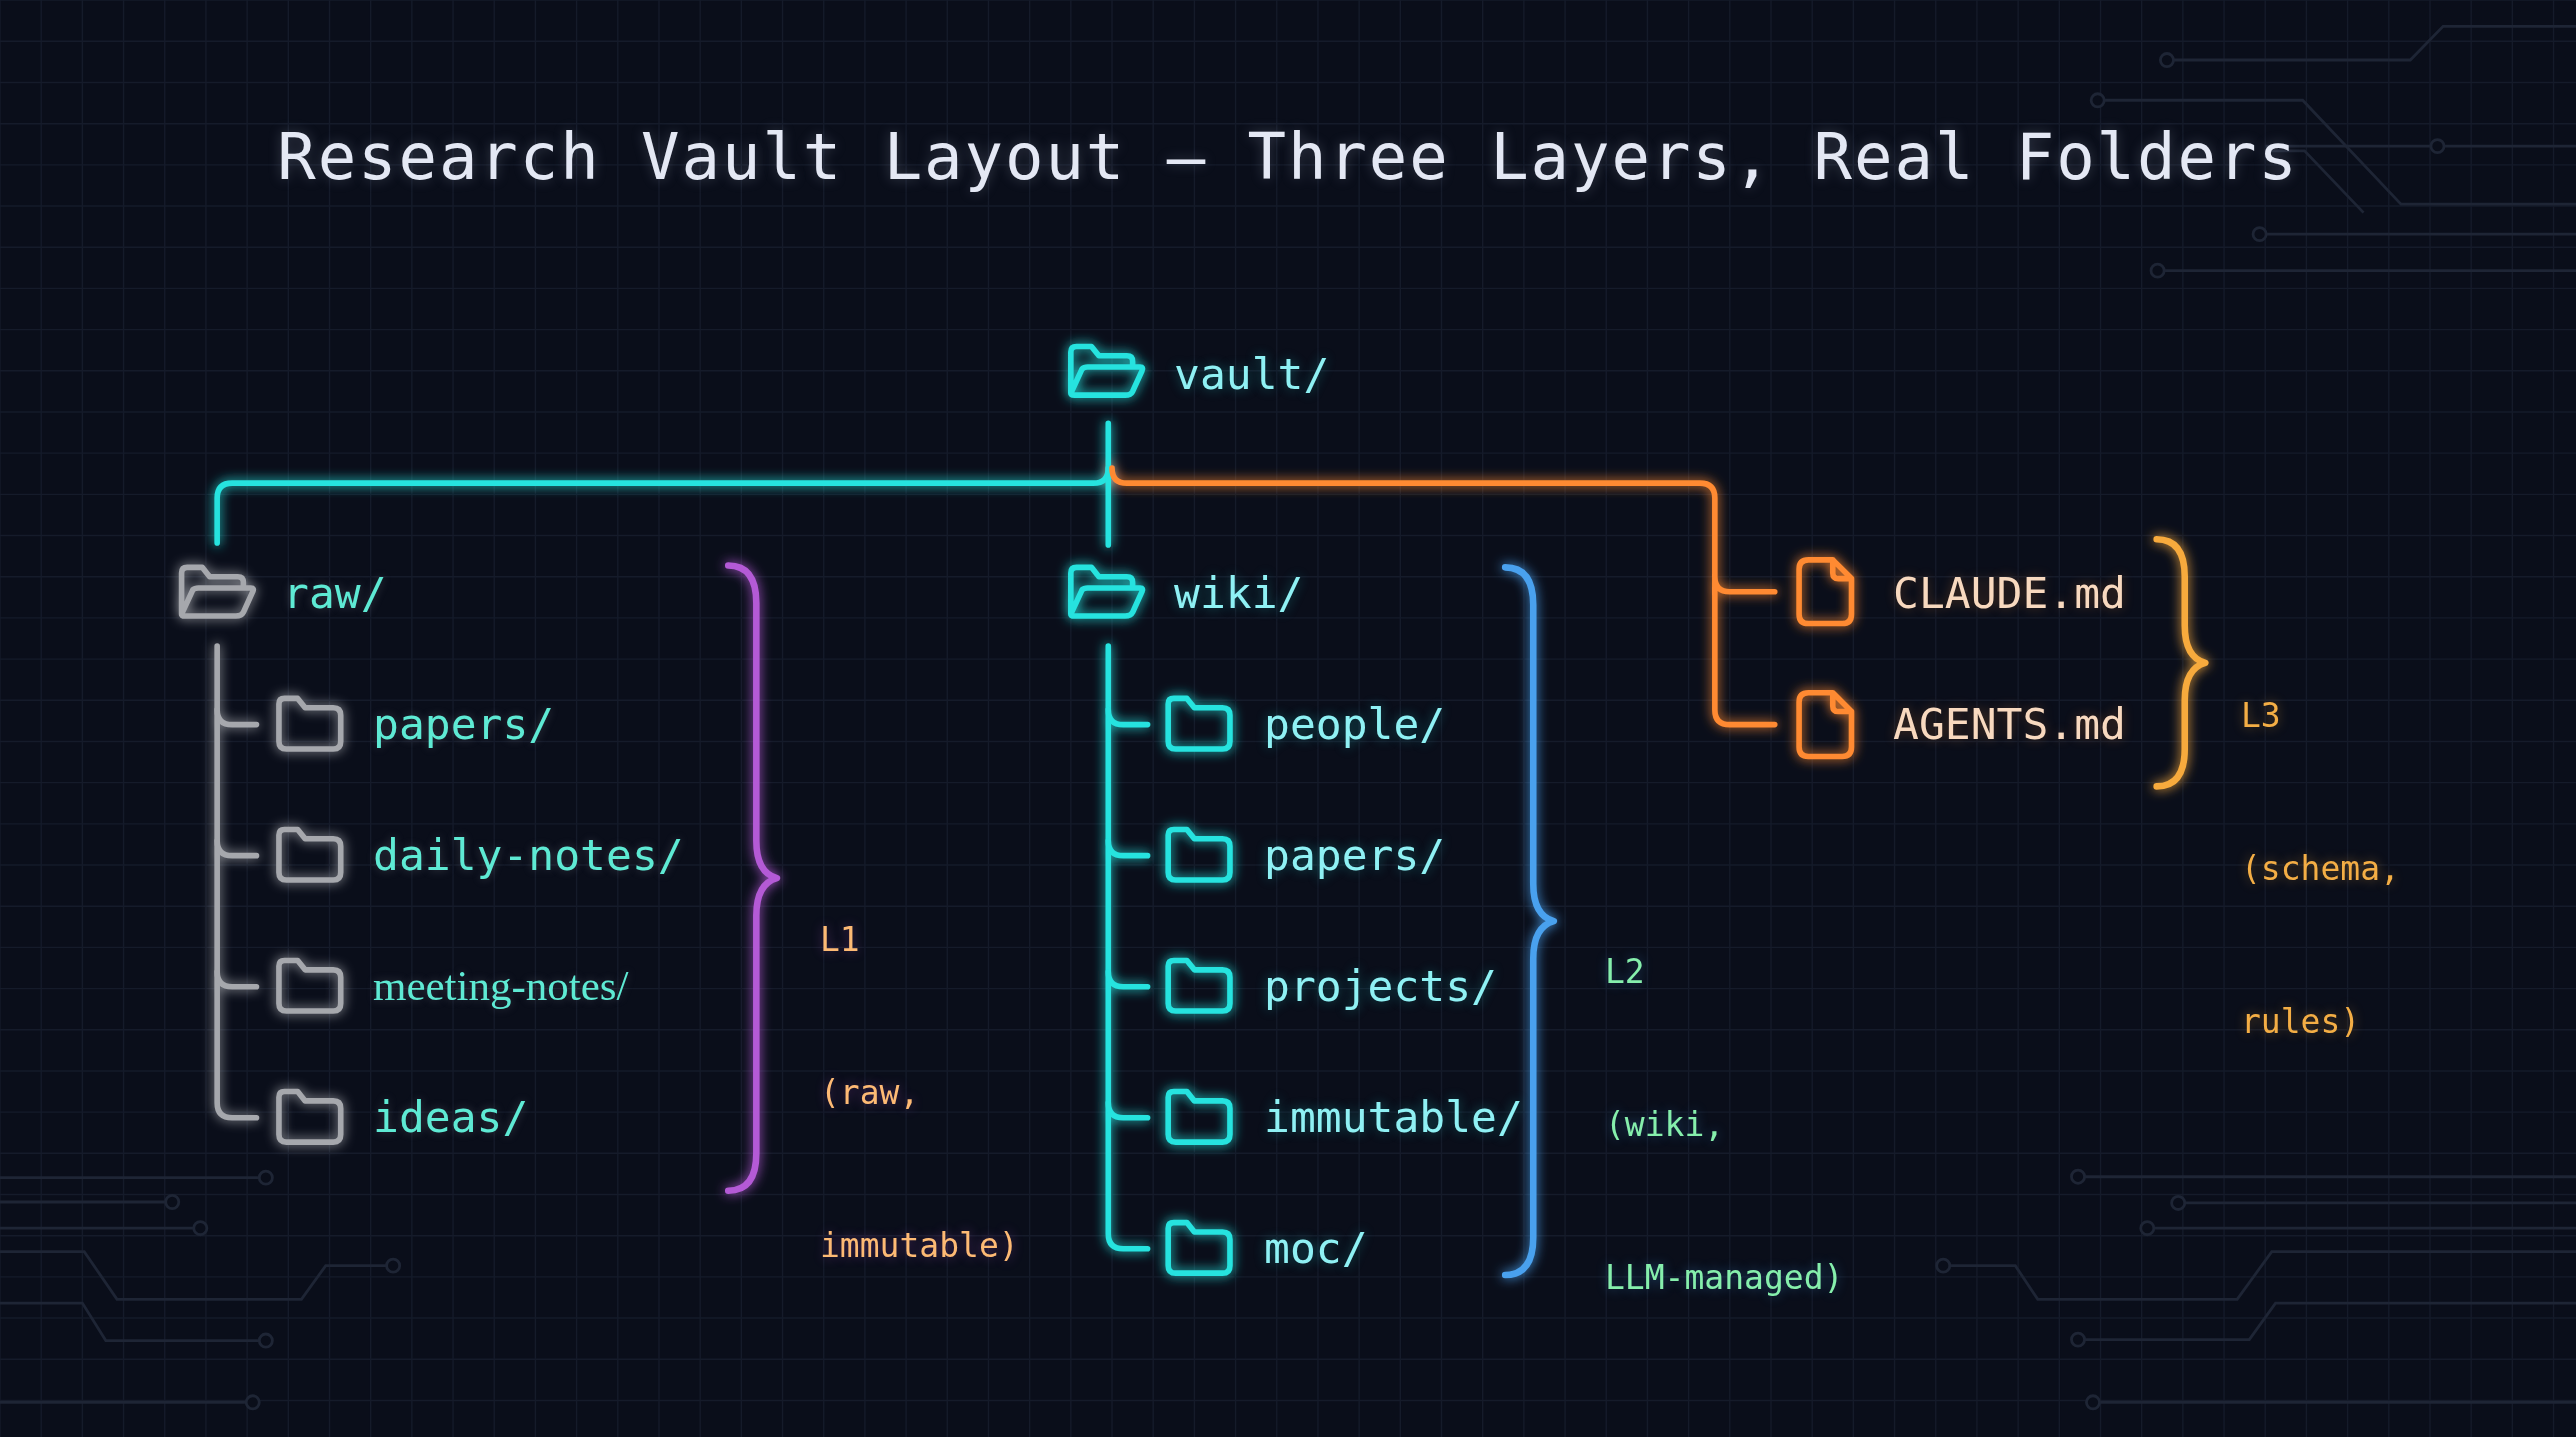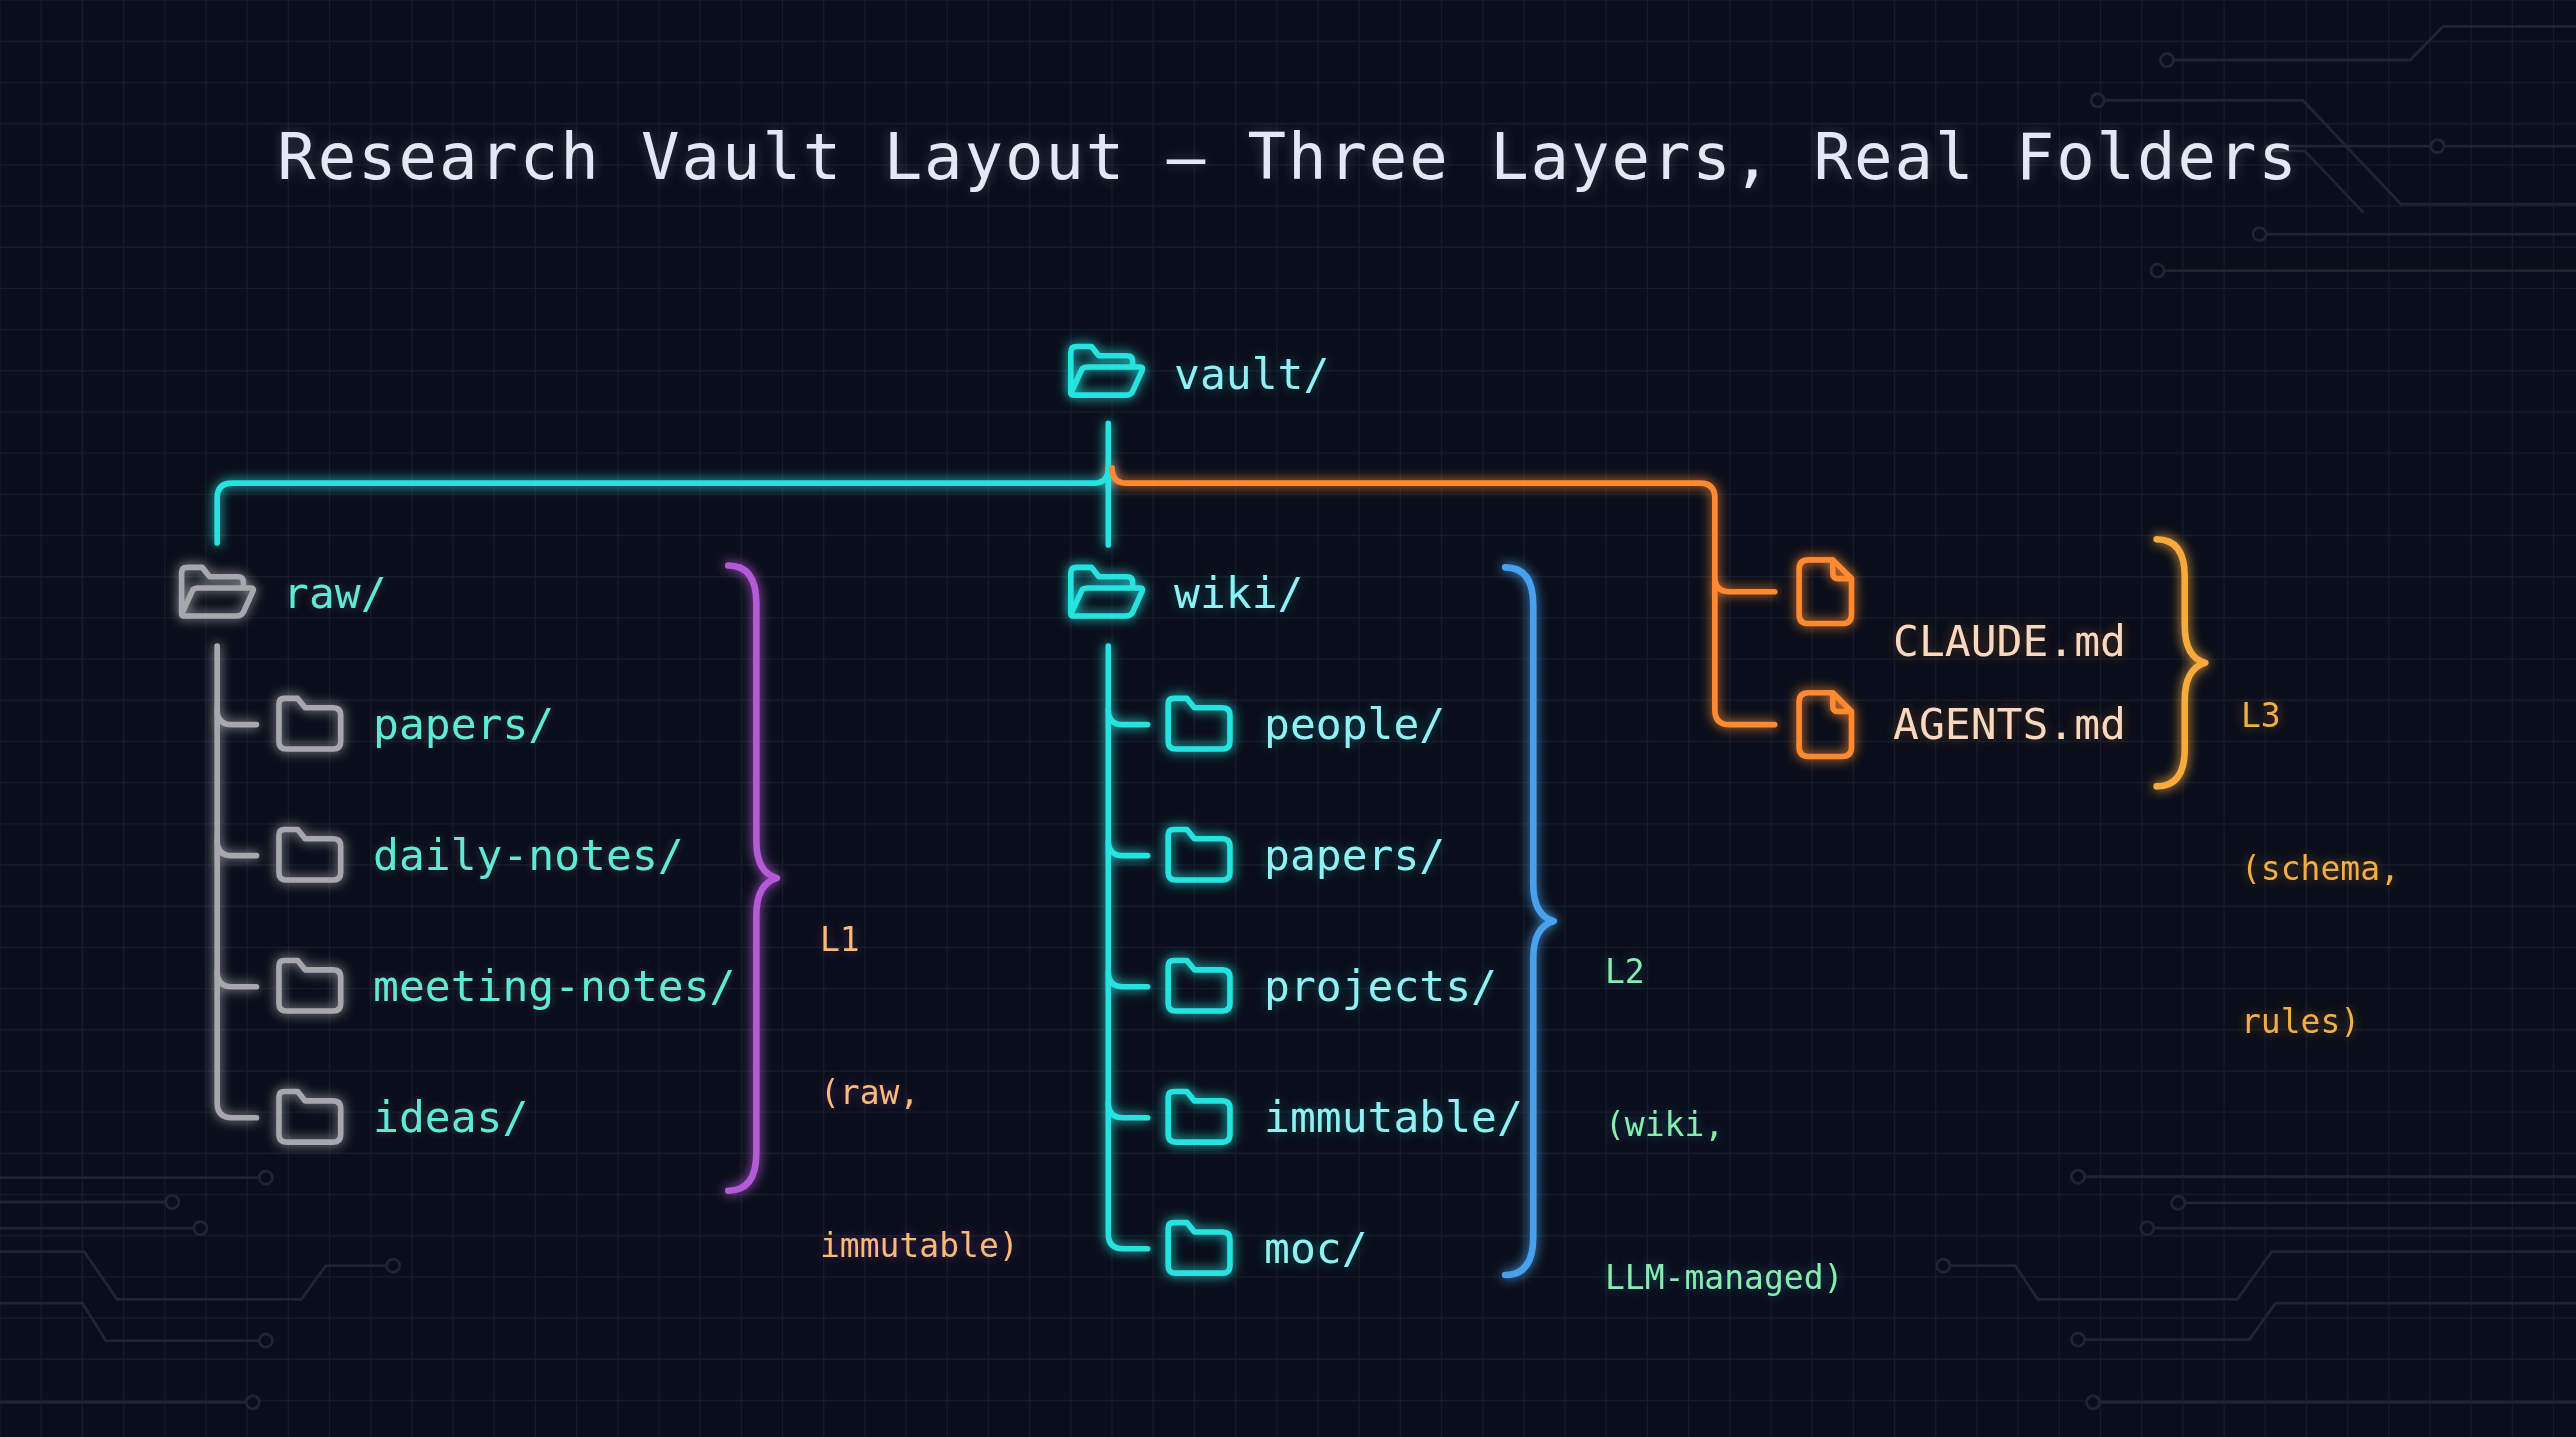--- a/index.html
+++ b/index.html
@@ -207,31 +207,31 @@
     </g>
   </svg>
 
 <div class="title">Research Vault Layout — Three Layers, Real Folders</div>
 
 <div class="lbl cyan" style="left:1174px; top:348px;">vault/</div>
 
 <div class="lbl gray" style="left:283px; top:567px;">raw/</div>
 <div class="lbl gray" style="left:373px; top:698px;">papers/</div>
 <div class="lbl gray" style="left:373px; top:829px;">daily-notes/</div>
-<div class="lbl gray" style="left:373px; top:960px;">meeting-notes/</div>
+<div class="lbl gray" style="left:373px; top:960px;font-family:Liberation Serif, serif;">meeting-notes/</div>
 <div class="lbl gray" style="left:373px; top:1091px;">ideas/</div>
 
 <div class="lbl cyan" style="left:1174px; top:567px;text-align:right;">wiki/</div>
 <div class="lbl cyan" style="left:1264px; top:698px;">people/</div>
 <div class="lbl cyan" style="left:1264px; top:829px;">papers/</div>
 <div class="lbl cyan" style="left:1264px; top:960px;">projects/</div>
 <div class="lbl cyan" style="left:1264px; top:1091px;">immutable/</div>
 <div class="lbl cyan" style="left:1264px; top:1222px;">moc/</div>
 
-<div class="lbl peach" style="left:1893px; top:567px;margin-top:48px;">CLAUDE.md</div>
+<div class="lbl peach" style="left:1893px; top:567px;">CLAUDE.md</div>
 <div class="lbl peach" style="left:1893px; top:698px;">AGENTS.md</div>
 
 <div class="note purple" style="left:820px; top:812px;">
   <span>L1</span>
   <span>(raw,</span>
   <span>immutable)</span>
 </div>
 <div class="note blue" style="left:1593px; top:844px;">
   <span>L2</span>
   <span>(wiki,</span>

